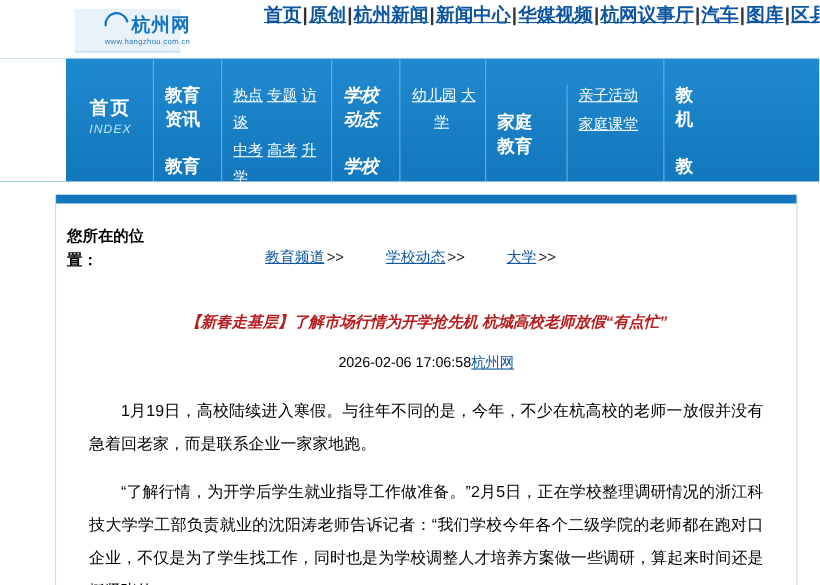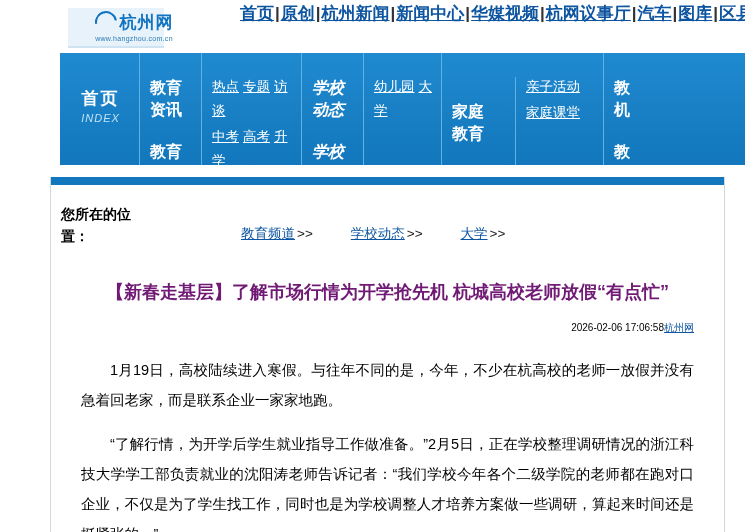--- a/index.html
+++ b/index.html
@@ -147,21 +147,21 @@
   }
   .links a {
     color: #ffffff;
     margin-right: 4px;
   }
   .links .row2 { display: block; margin-top: 2px; }
 
   .navcol.w-cat { width: 62px; }
   .navcol.w-links1 { width: 100px; }
   .navcol.w-cat2 { width: 62px; font-style: italic; }
-  .navcol.w-links2 { width: 78px; }
+  .navcol.w-links2 { width: 78px; text-align: center; }
   .navcol.w-cat3 { width: 74px; margin-top: 24px; }
   .navcol.w-links3 { width: 88px; }
   .navcol.w-cat4 { width: 46px; }
 
   
   .content {
     position: relative;
     background: #ffffff;
     padding: 0;
   }
@@ -203,29 +203,30 @@
     text-decoration: underline;
     margin-left: 36px;
   }
   .bc-links .arrow { color: #222; margin: 0 2px; }
 
   .article {
     padding: 16px 30px 0 30px;
   }
   .headline {
     text-align: center;
-    font-size: 18px;
-    font-weight: bold;
-    color: #701a75;
+    font-size: 14px;
+    font-weight: bold;
+    color: #b91c1c;
     line-height: 26px;
     padding: 10px 0 0 0;
+    font-style: italic;
   }
   .meta {
-    text-align: right;
-    font-size: 10px;
+    text-align: center;
+    font-size: 13px;
     color: #000;
     padding: 16px 0 6px 0;
   }
   .meta a {
     color: #0d55a0;
     text-decoration: underline;
   }
   .para {
     font-size: 14.5px;
     line-height: 30px;

